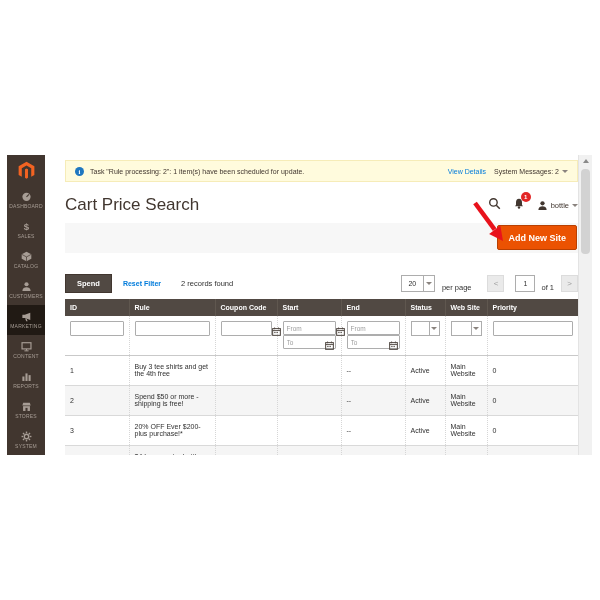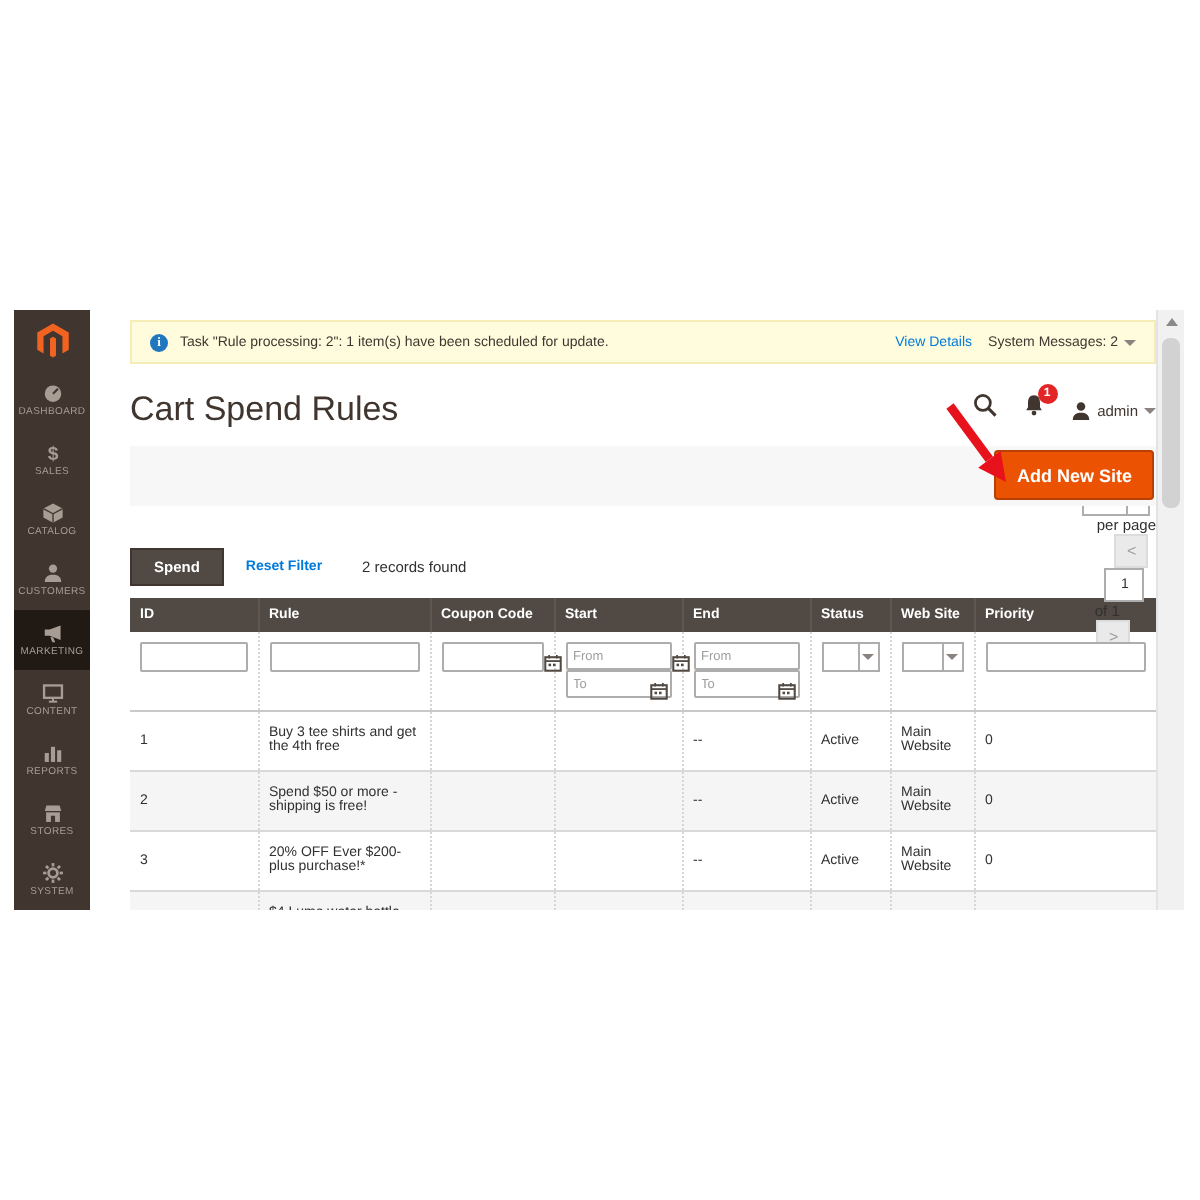--- a/index.html
+++ b/index.html
@@ -50,21 +50,21 @@
 
   .arrow-anno { position:absolute; left:464px; top:46px; pointer-events:none; }
 
   
   .toolbar { margin-top:20px; height:21px; display:flex; align-items:center; }
   .search-btn { background:#514943; color:#fff; border:1px solid #41362f; font-size:7.5px;
     font-weight:bold; padding:4px 11px; cursor:pointer;
     font-family:"Liberation Sans","DejaVu Sans",sans-serif; }
   .reset-link { margin-left:11px; font-weight:bold; }
   .records { margin-left:20px; font-size:7.5px; color:#303030; }
-  .tb-right { margin-left:auto; display:flex; align-items:flex-start;flex-direction:column; }
+  .tb-right { margin-left:auto; display:flex; align-items:flex-end; }
   .pp-select { width:34px; height:17px; border:1px solid #adadad; background:#fff;
     display:flex; align-items:stretch; cursor:pointer; }
   .pp-val { flex:1; font-size:7px; color:#303030; display:flex; align-items:center; justify-content:center; }
   .pp-caret { width:11px; border-left:1px solid #adadad; background:#fff;
     display:flex; align-items:center; justify-content:center; }
   .pp-label { font-size:7.5px; color:#303030; margin-left:7px; }
   .pg-btn { width:17px; height:17px; background:#eaeaea; border:1px solid #dcdcdc; color:#9e9e9e;
     font-size:8px; display:flex; align-items:center; justify-content:center; cursor:pointer; }
   .pg-prev { margin-left:16px; }
   .pg-input { margin-left:11px; width:20px; height:17px; border:1px solid #adadad; text-align:center;
@@ -218,41 +218,41 @@
       <span class="notif-right">
         <a class="link">View Details</a>
         <span class="sysmsg">
           <span>System Messages: 2</span>
           <span class="caret"></span>
         </span>
       </span>
     </div>
 
     <div class="page-head">
-      <span class="page-title">Cart Spend Rules</span>
+      <span class="page-title">Cart Price Search</span>
       <span class="head-right">
         <span style="cursor:pointer;">
           <svg width="13" height="13" viewBox="0 0 16 16" fill="none">
               <circle cx="6.7" cy="6.7" r="4.6" stroke="#41362f" stroke-width="1.7"></circle>
               <line x1="10.2" y1="10.2" x2="14.5" y2="14.5" stroke="#41362f" stroke-width="1.9"></line>
             </svg>
         </span>
         <span class="bell-wrap">
           <svg width="12" height="13" viewBox="0 0 16 16">
               <path d="M8 1.5 C5.2 1.5 4 3.6 4 6.5 L4 9.5 L2.8 11.5 L13.2 11.5 L12 9.5 L12 6.5 C12 3.6 10.8 1.5 8 1.5 Z" fill="#41362f"></path>
               <circle cx="8" cy="13.4" r="1.6" fill="#41362f"></circle>
             </svg>
           <span class="badge">1</span>
         </span>
         <span class="admin-wrap">
           <svg width="11" height="11" viewBox="0 0 16 16">
               <circle cx="8" cy="4.8" r="3.1" fill="#41362f"></circle>
               <path d="M2 14.5 C2 10.5 5 9.2 8 9.2 C11 9.2 14 10.5 14 14.5 Z" fill="#41362f"></path>
             </svg>
-          <span class="admin-name">admin</span>
+          <span class="admin-name">bottle</span>
           <span class="caret"></span>
         </span>
       </span>
     </div>
 
     <div class="actions-band">
       <button class="add-btn">Add New Site</button>
     </div>
 
     <div class="toolbar">

